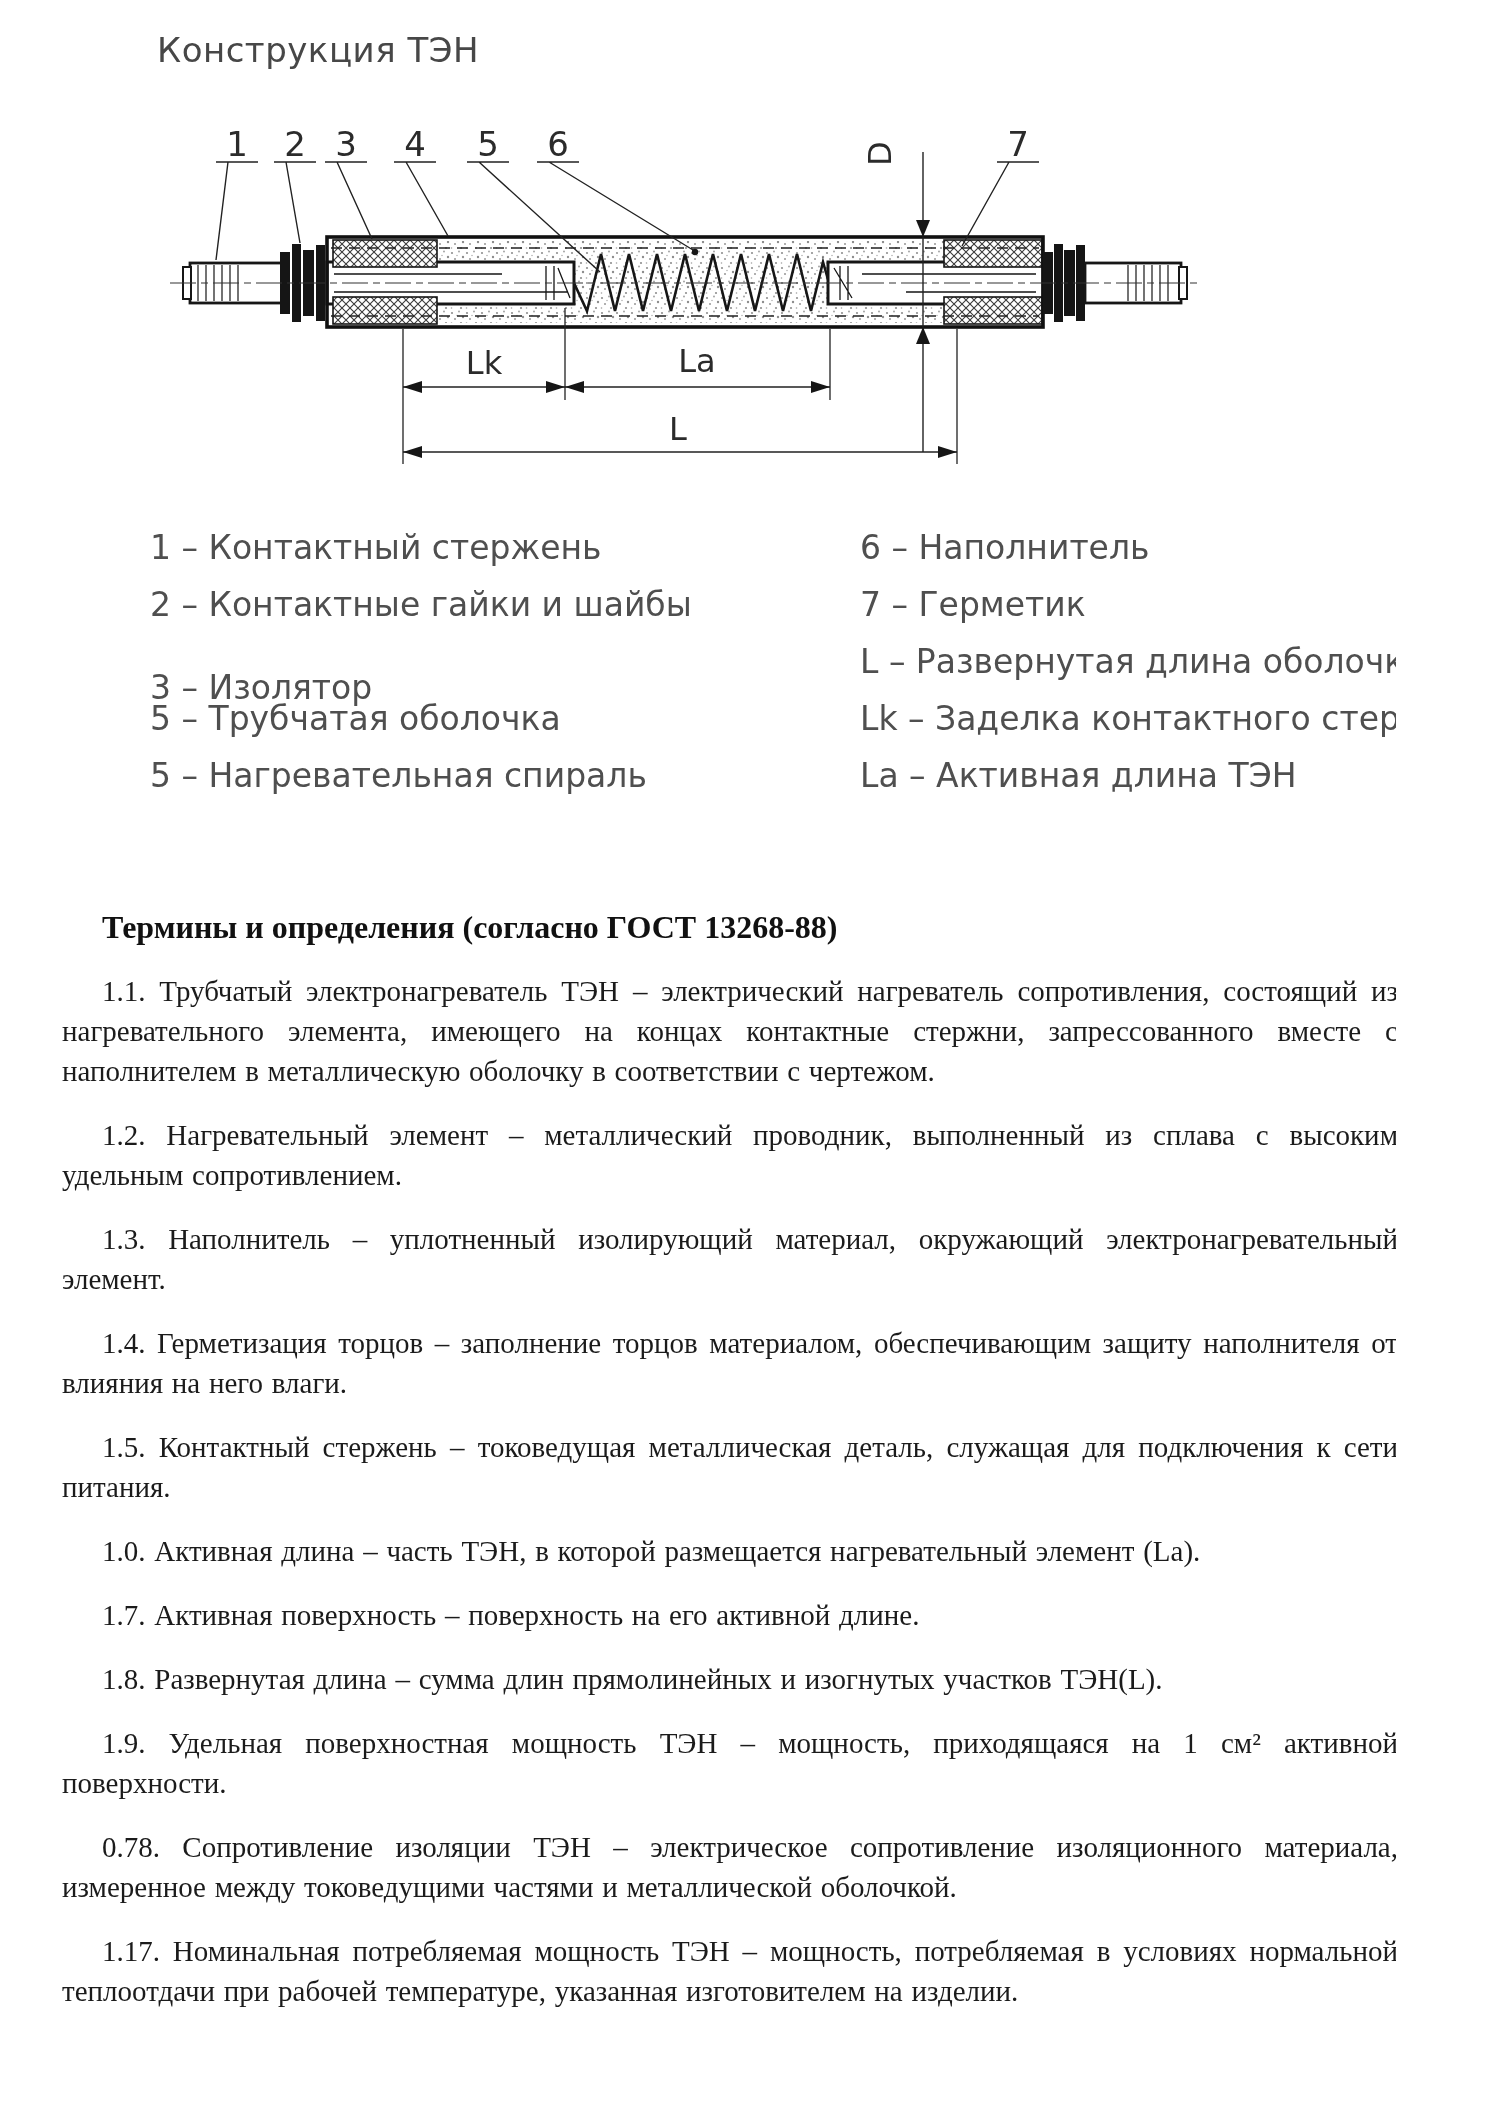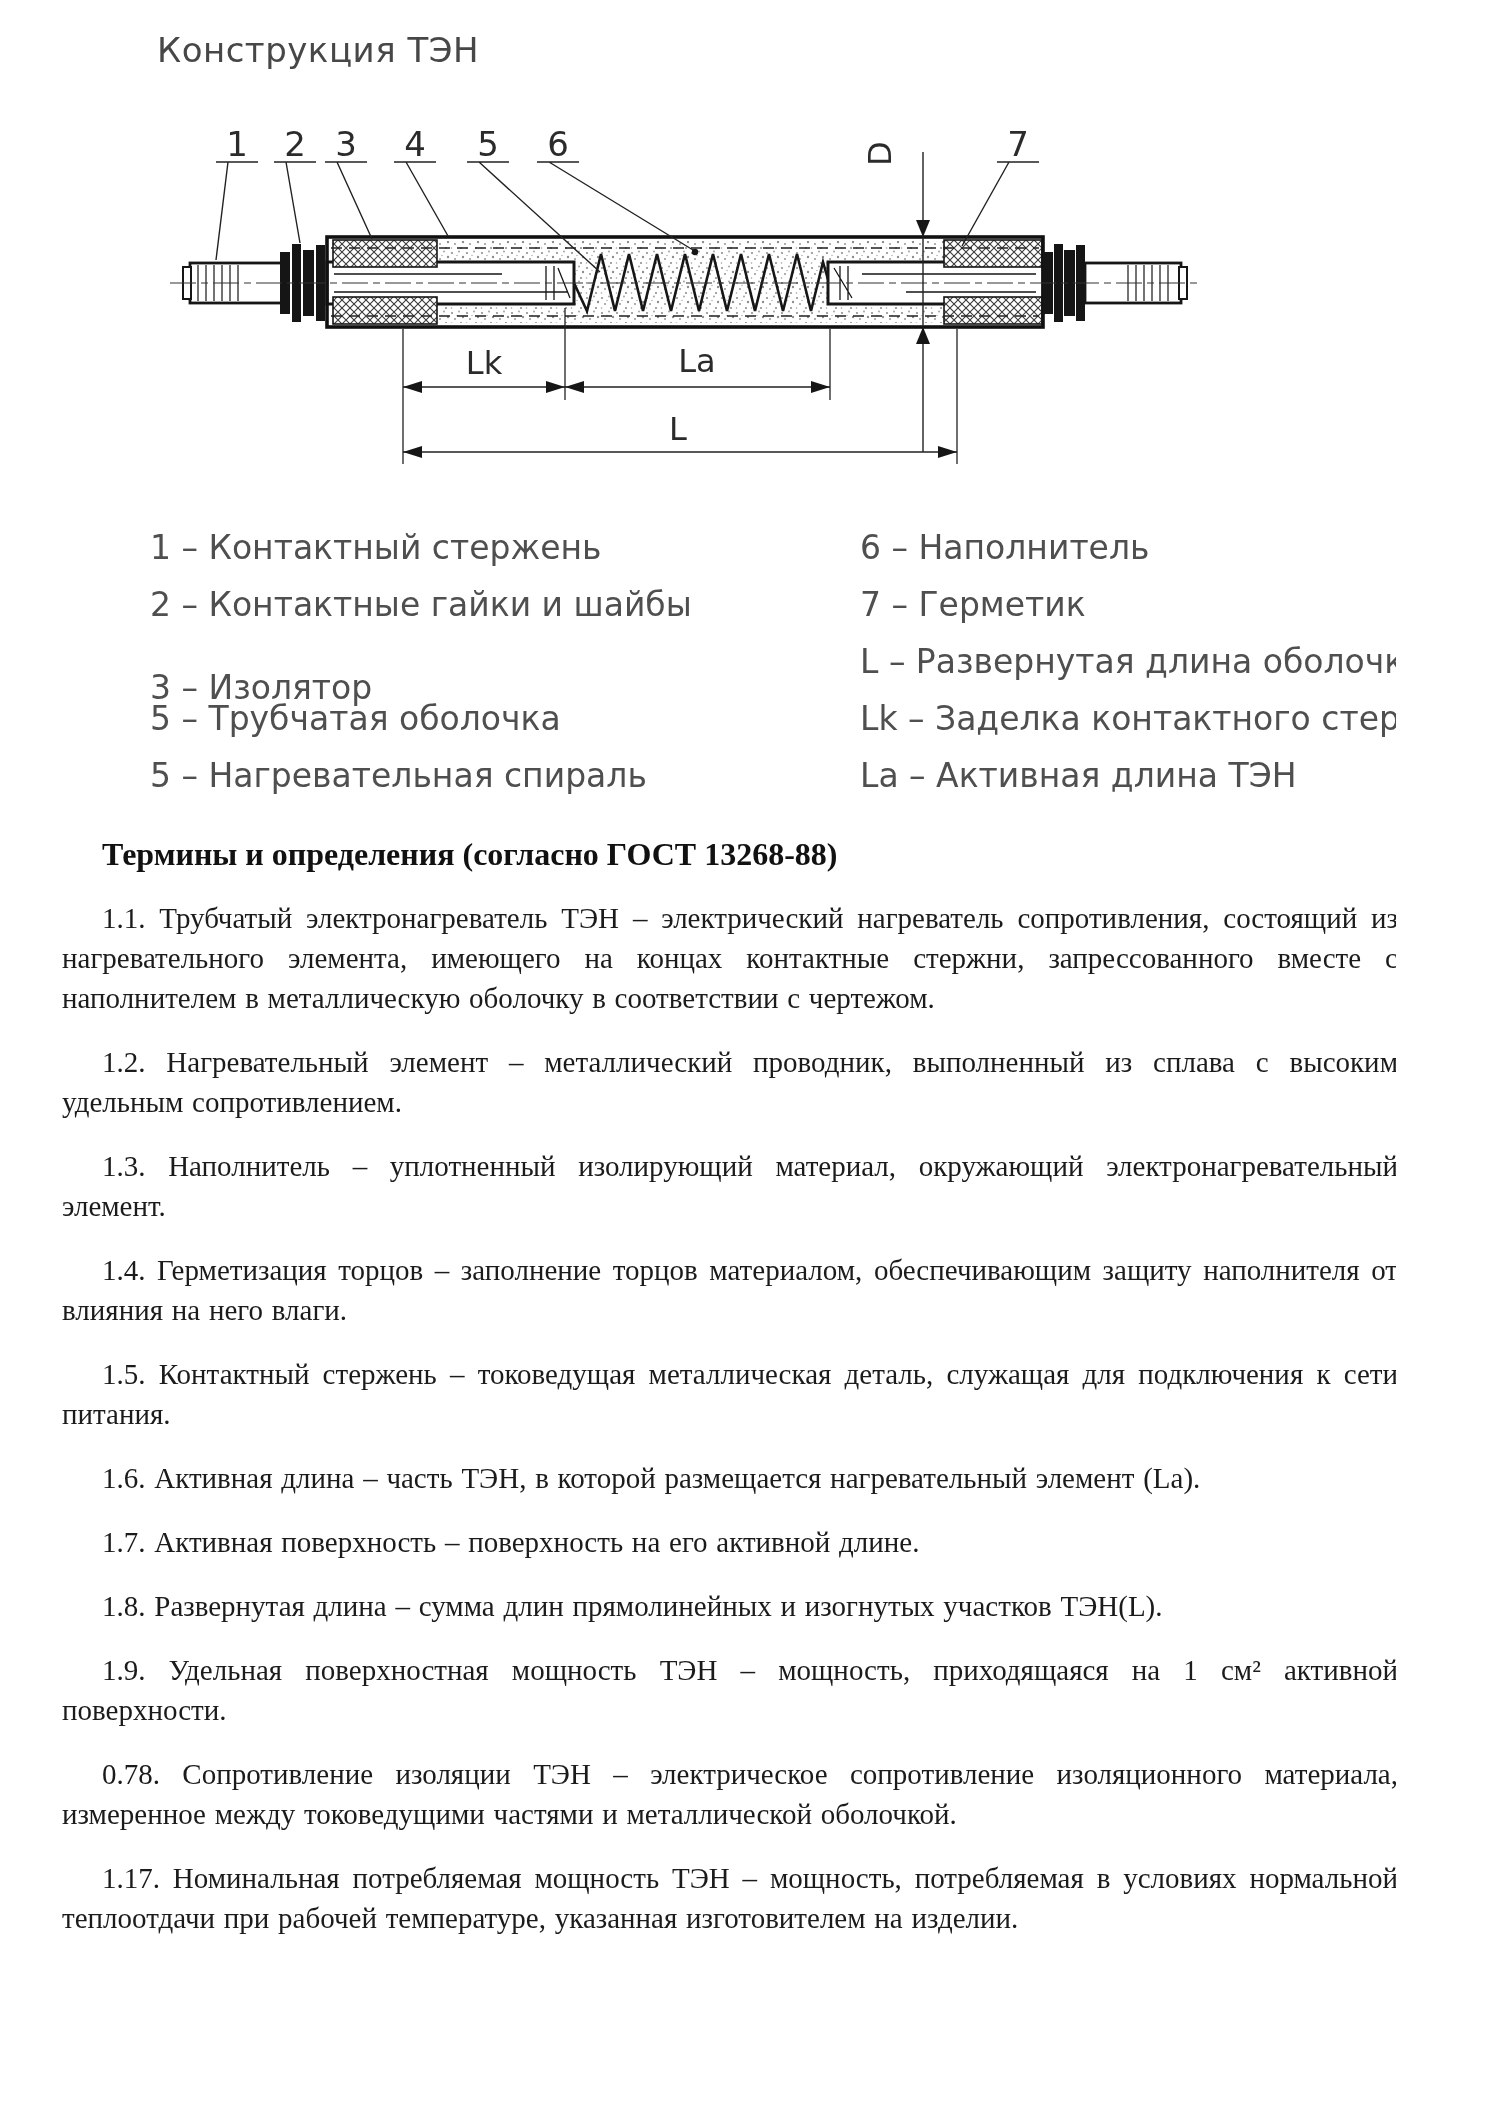--- a/index.html
+++ b/index.html
@@ -3,21 +3,21 @@
 <meta charset="utf-8">
 <style>
   html,body{margin:0;padding:0;background:#ffffff;}
   .page{position:relative;width:1396px;height:2112px;background:#ffffff;overflow:hidden;
         font-family:"Liberation Sans",sans-serif;}
   .fig-title{position:absolute;left:157px;top:30px;font-size:34px;letter-spacing:.5px;
         color:#474747;font-family:"DejaVu Sans","Liberation Sans",sans-serif;}
   .diagram-svg{position:absolute;left:150px;top:100px;width:1060px;height:380px;}
   .legend-item{position:absolute;font-size:33px;color:#4f4f4f;white-space:nowrap;
         font-family:"DejaVu Sans","Liberation Sans",sans-serif;}
-  .terms{position:absolute;left:62px;top:834px;width:1336px;color:#1b1b1b;
+  .terms{position:absolute;left:62px;top:907px;width:1336px;color:#1b1b1b;
         font-family:"Liberation Serif",serif;font-size:29px;line-height:40px;text-align:justify;}
   .terms h2{font-size:32px;line-height:40px;margin:0 0 4px 0;padding-left:40px;
         font-weight:bold;color:#111;text-align:left;}
   .terms p{margin:24px 0 0 0;text-indent:40px;word-spacing:1.5px;}
   svg text{font-family:"DejaVu Sans","Liberation Sans",sans-serif;fill:#2b2b2b;}
 </style>
 </head>
 <body>
 
 <div class="page">
@@ -158,21 +158,21 @@
   <div class="legend-item" style="left:860px;top:642px">L – Развернутая длина оболочки</div>
   <div class="legend-item" style="left:860px;top:756px">La – Активная длина ТЭН</div>
 
   <div class="terms">
     <h2>Термины и определения (согласно ГОСТ 13268-88)</h2>
     <p>1.1. Трубчатый электронагреватель ТЭН – электрический нагреватель сопротивления, состоящий из нагревательного элемента, имеющего на концах контактные стержни, запрессованного вместе с наполнителем в металлическую оболочку в соответствии с чертежом.</p>
     <p>1.2. Нагревательный элемент – металлический проводник, выполненный из сплава с высоким удельным сопротивлением.</p>
     <p>1.3. Наполнитель – уплотненный изолирующий материал, окружающий электронагревательный элемент.</p>
     <p>1.4. Герметизация торцов – заполнение торцов материалом, обеспечивающим защиту наполнителя от влияния на него влаги.</p>
     <p>1.5. Контактный стержень – токоведущая металлическая деталь, служащая для подключения к сети питания.</p>
-    <p>1.6. Активная длина – часть ТЭН, в которой размещается нагревательный элемент (La).</p>
+    <p>1.0. Активная длина – часть ТЭН, в которой размещается нагревательный элемент (La).</p>
     <p>1.7. Активная поверхность – поверхность на его активной длине.</p>
     <p>1.8. Развернутая длина – сумма длин прямолинейных и изогнутых участков ТЭН(L).</p>
     <p>1.9. Удельная поверхностная мощность ТЭН – мощность, приходящаяся на 1 см² активной поверхности.</p>
     <p>0.78. Сопротивление изоляции ТЭН – электрическое сопротивление изоляционного материала, измеренное между токоведущими частями и металлической оболочкой.</p>
     <p>1.17. Номинальная потребляемая мощность ТЭН – мощность, потребляемая в условиях нормальной теплоотдачи при рабочей температуре, указанная изготовителем на изделии.</p>
   </div>
 
 </div>
 
 </body></html>

